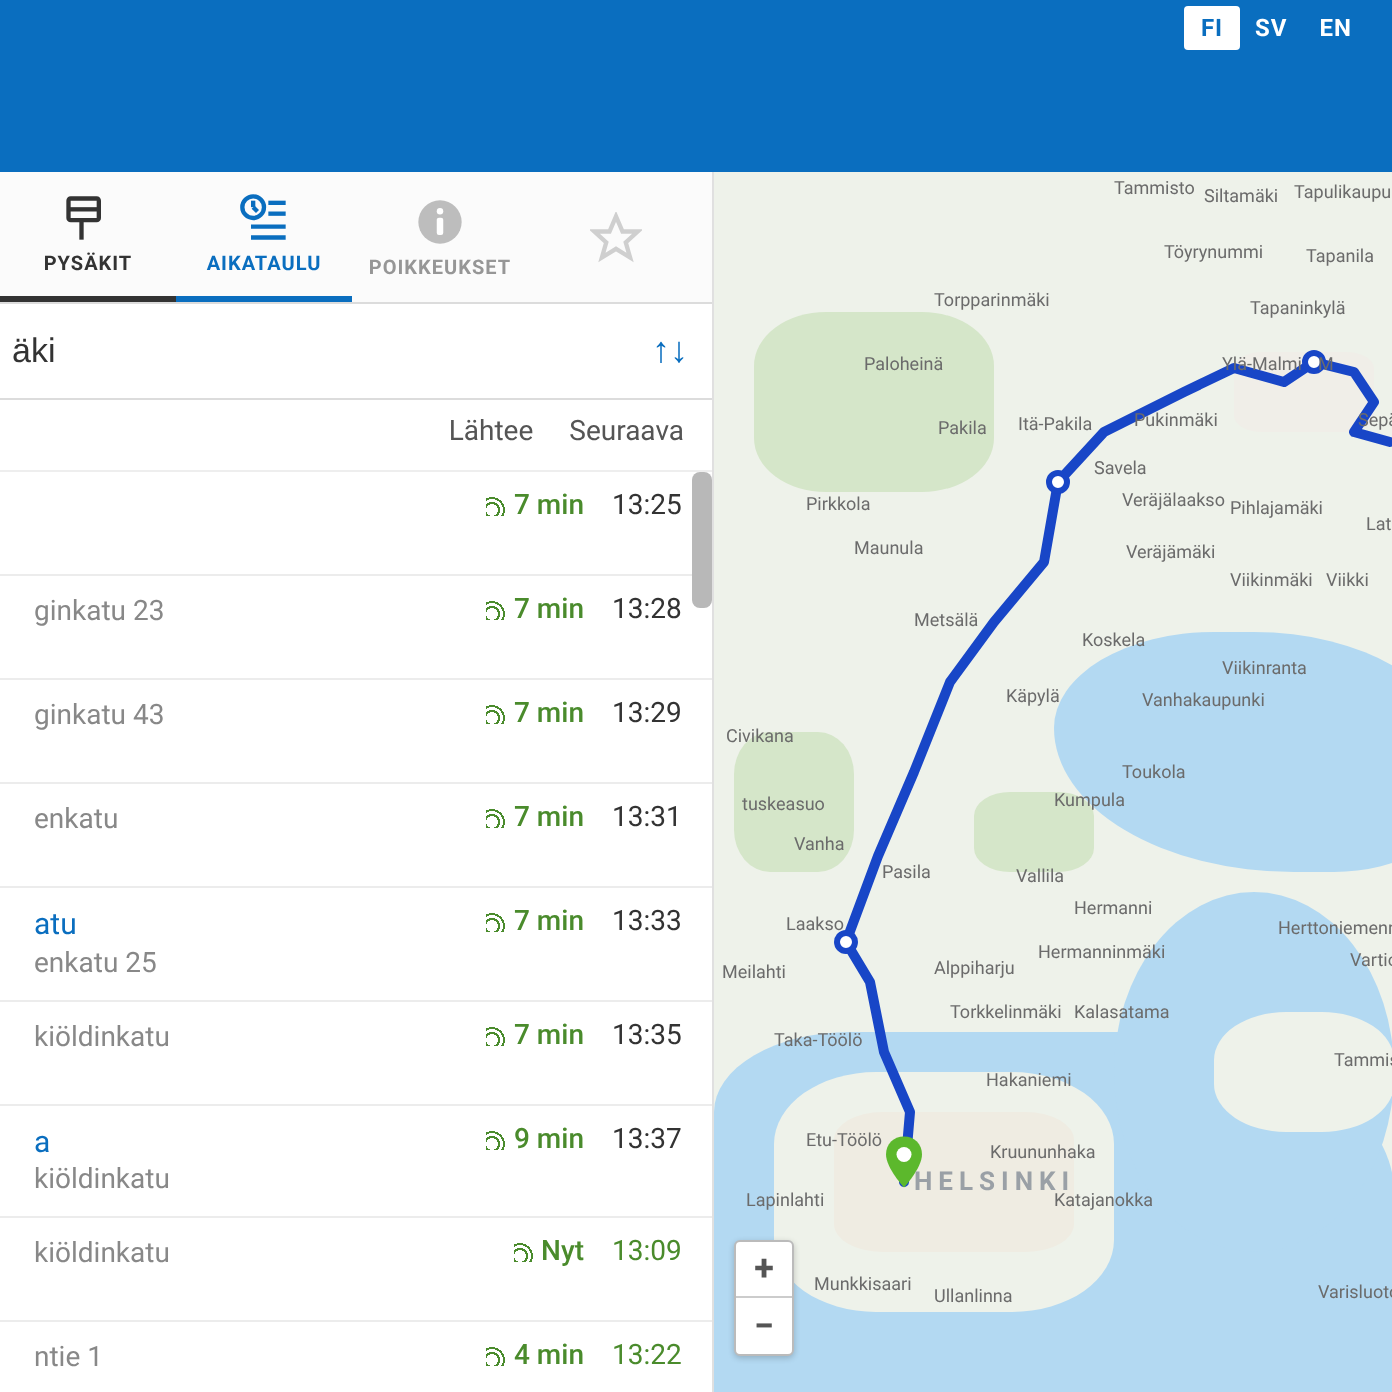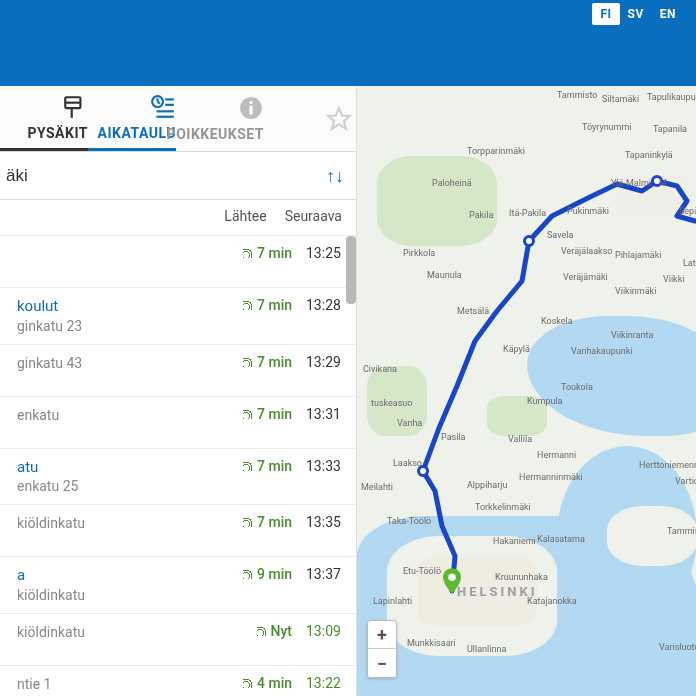--- a/index.html
+++ b/index.html
@@ -4,21 +4,21 @@
 <style>
   * { box-sizing: border-box; margin: 0; padding: 0; }
   html, body { width: 696px; height: 696px; font-family: -apple-system, BlinkMacSystemFont, "Segoe UI", Roboto, Arial, sans-serif; overflow: hidden; background: #fff; }
   .topbar { background: #0a6ebf; height: 40px; display: flex; justify-content: flex-end; align-items: flex-start; padding-right: 12px; padding-top: 3px; }
   .lang { color: #fff; font-size: 12px; font-weight: 700; padding: 4px 8px; letter-spacing: .5px; cursor: pointer; }
   .lang.active { background: #fff; color: #0a6ebf; border-radius: 2px; }
   .bluebar { background: #0a6ebf; height: 46px; }
   .content { display: flex; height: calc(696px - 86px); }
   .left { width: 357px; display: flex; flex-direction: column; border-right: 1px solid #e0e0e0; background: #fff; }
   .tabs { display: flex; border-bottom: 1px solid #dcdcdc; height: 66px; background: #fbfbfb; }
-  .tab { flex: none; width: 88px; display: flex; flex-direction: column; align-items: flex-end; justify-content: center; font-size: 14px; font-weight: 700; letter-spacing: .5px; color: #969696; cursor: pointer; gap: 5px; }
+  .tab { flex: none; width: 88px; display: flex; flex-direction: column; align-items: center; justify-content: center; font-size: 10px; font-weight: 700; letter-spacing: .5px; color: #969696; cursor: pointer; gap: 5px; }
   .tab.active { color: #0a6ebf; border-bottom: 3px solid #0a6ebf; }
   .tab.stops { color: #333; border-bottom: 3px solid #333; }
   .tab svg { width: 26px; height: 26px; }
   .search-row { display: flex; align-items: center; border-bottom: 1px solid #dcdcdc; height: 48px; padding: 0 12px 0 4px; }
   .search-row input { flex: 1; border: none; font-size: 17px; color: #333; outline: none; padding: 6px 2px; }
   .swap { color: #0a6ebf; font-size: 18px; cursor: pointer; font-weight: 700; }
   .headerrow { display: flex; justify-content: flex-end; font-size: 14px; color: #555; padding: 8px 14px 11px 0; border-bottom: 1px solid #eee; gap: 18px; }
   .listwrap { position: relative; flex: 1; overflow: hidden; }
   .list { overflow-y: auto; height: 100%; }
   .scrollbar-fake { position: absolute; right: 0; top: 0; width: 10px; height: 68px; background: #b8b8b8; border-radius: 4px; }
@@ -110,21 +110,20 @@
       <div class="list" id="stoplist">
           <div class="stop">
             <div class="names"></div>
             <div class="right">
               <span class="leave rt">7 min</span>
               <span class="next">13:25</span>
             </div>
           </div>
           <div class="stop">
             <div class="names">
-              <div class="name link">koulut</div>
               <div class="sub">ginkatu 23</div>
             </div>
             <div class="right">
               <span class="leave rt">7 min</span>
               <span class="next">13:28</span>
             </div>
           </div>
           <div class="stop">
             <div class="names">
               <div class="sub">ginkatu 43</div>
@@ -241,41 +240,41 @@
         <div class="label" style="left: 210px; top: 120px;">Pukinmäki</div>
         <div class="label" style="left: 322px; top: 120px;">Sepä</div>
         <div class="label" style="left: 190px; top: 144px;">Savela</div>
         <div class="label" style="left: 46px; top: 162px;">Pirkkola</div>
         <div class="label" style="left: 204px; top: 160px;">Veräjälaakso</div>
         <div class="label" style="left: 258px; top: 164px;">Pihlajamäki</div>
         <div class="label" style="left: 70px; top: 184px;">Maunula</div>
         <div class="label" style="left: 206px; top: 186px;">Veräjämäki</div>
         <div class="label" style="left: 326px; top: 172px;">Lato</div>
         <div class="label" style="left: 258px; top: 200px;">Viikinmäki</div>
-        <div class="label" style="left: 306px; top: 188px;">Viikki</div>
+        <div class="label" style="left: 306px; top: 200px;">Viikki</div>
         <div class="label" style="left: 100px; top: 220px;">Metsälä</div>
         <div class="label" style="left: 184px; top: 230px;">Koskela</div>
         <div class="label" style="left: 146px; top: 258px;">Käpylä</div>
         <div class="label" style="left: 254px; top: 244px;">Viikinranta</div>
         <div class="label" style="left: 214px; top: 260px;">Vanhakaupunki</div>
         <div class="label" style="left: 6px; top: 278px;">Civikana</div>
         <div class="label" style="left: 14px; top: 312px;">tuskeasuo</div>
         <div class="label" style="left: 170px; top: 310px;">Kumpula</div>
         <div class="label" style="left: 204px; top: 296px;">Toukola</div>
         <div class="label" style="left: 40px; top: 332px;">Vanha</div>
         <div class="label" style="left: 180px; top: 364px;">Hermanni</div>
         <div class="label" style="left: 84px; top: 346px;">Pasila</div>
         <div class="label" style="left: 151px; top: 348px;">Vallila</div>
         <div class="label" style="left: 36px; top: 372px;">Laakso</div>
         <div class="label" style="left: 282px; top: 374px;">Herttoniemenranta</div>
         <div class="label" style="left: 4px; top: 396px;">Meilahti</div>
         <div class="label" style="left: 110px; top: 394px;">Alppiharju</div>
         <div class="label" style="left: 162px; top: 386px;">Hermanninmäki</div>
         <div class="label" style="left: 118px; top: 416px;">Torkkelinmäki</div>
-        <div class="label" style="left: 180px; top: 416px; margin-top: 32px;">Kalasatama</div>
+        <div class="label" style="left: 180px; top: 416px;">Kalasatama</div>
         <div class="label" style="left: 30px; top: 430px;">Taka-Töölö</div>
         <div class="label" style="left: 136px; top: 450px;">Hakaniemi</div>
         <div class="label" style="left: 46px; top: 480px;">Etu-Töölö</div>
         <div class="label" style="left: 138px; top: 486px;">Kruununhaka</div>
         <div class="label" style="left: 16px; top: 510px;">Lapinlahti</div>
         <div class="label" style="left: 170px; top: 510px;">Katajanokka</div>
         <div class="label" style="left: 50px; top: 552px;">Munkkisaari</div>
         <div class="label" style="left: 110px; top: 558px;">Ullanlinna</div>
         <div class="label" style="left: 310px; top: 440px;">Tammisalo</div>
         <div class="label" style="left: 318px; top: 390px;">Vartiokylä</div>

